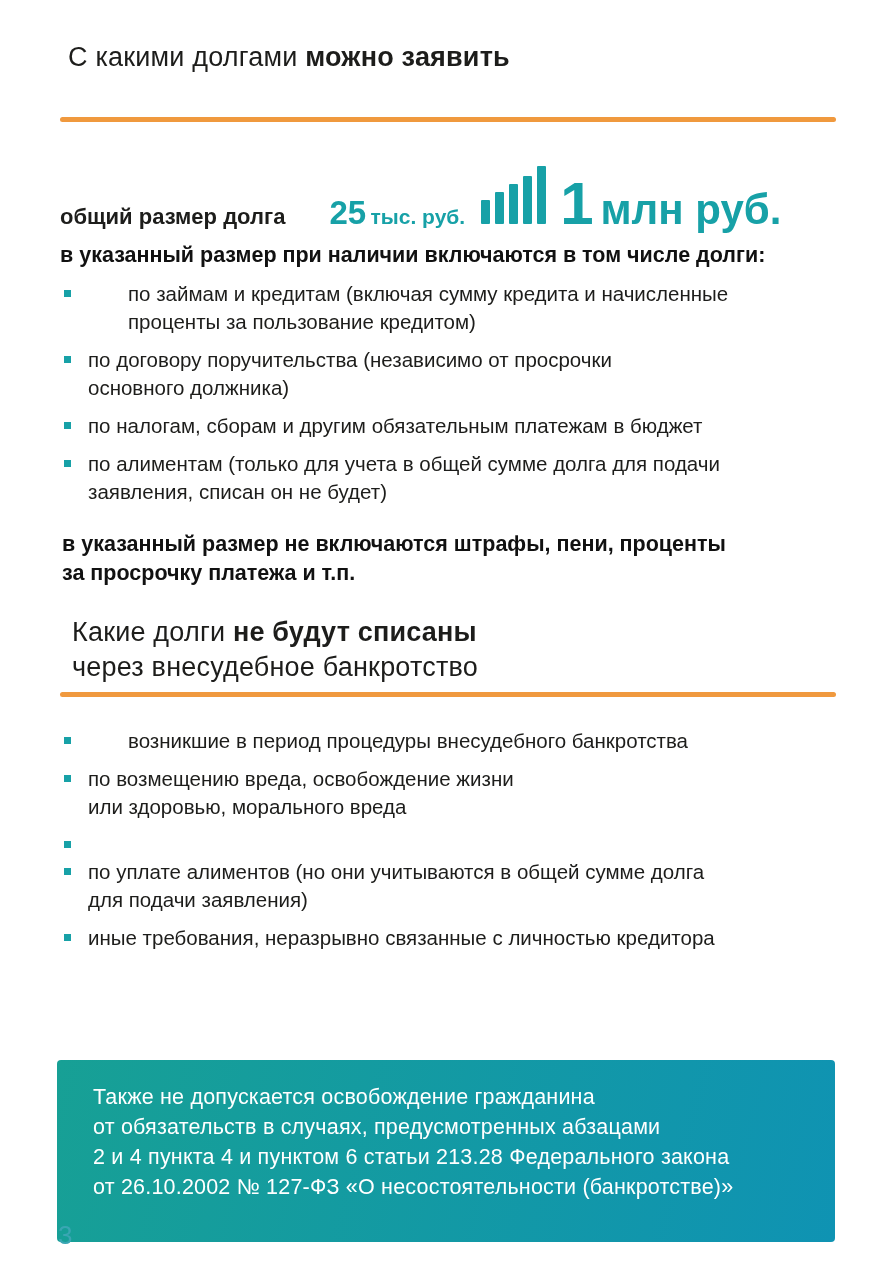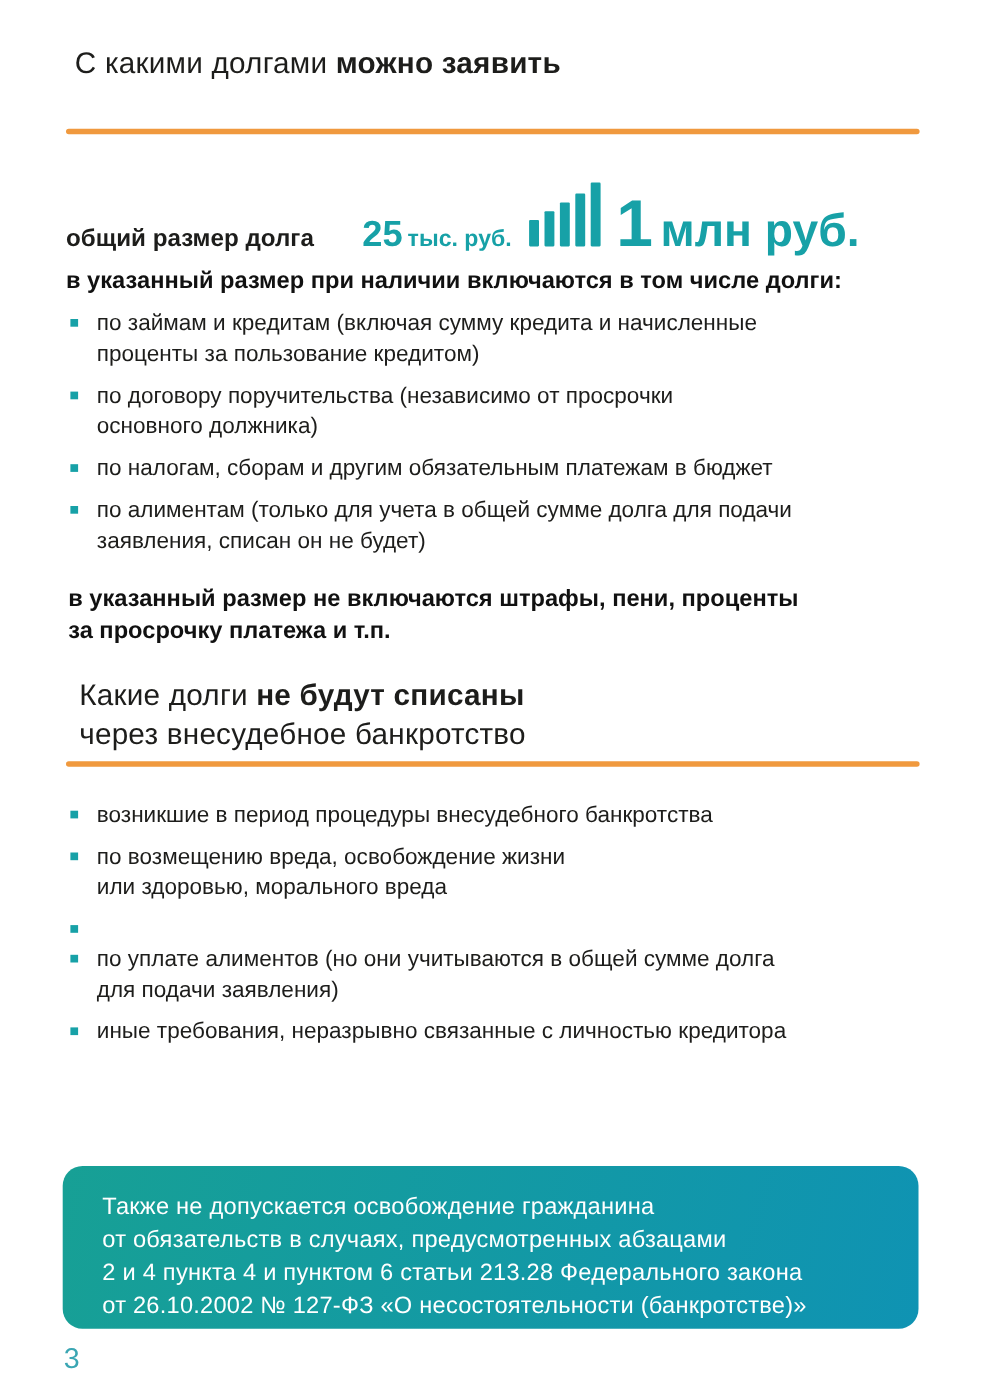--- a/index.html
+++ b/index.html
@@ -60,33 +60,33 @@
     line-height:29px; color:#111111;
   }
   .includes-heading { left:60px; top:241px; }
   .excludes-note { left:62px; top:530px; }
 
   
   .blist { position:absolute; left:62px; }
   .list-1 { top:280px; }
   .list-2 { top:727px; }
   .li { display:flex; margin-top:10px; }
-  .li:first-child { margin-top:0; }
+  .li:first-child { margin-top:0;gap:40px; }
   .bullet {
     flex:none; width:7px; height:7px; background:#17A1A7;
     margin:10px 17px 0 2px;
   }
   .li-text { font-size:20.5px; line-height:28px; color:#1d1d1b; }
 
   
   .note-box {
-    position:absolute; left:57px; top:1060px; width:778px; height:148px;
+    position:absolute; left:57px; top:1060px; width:778px; height:182px;
     box-sizing:border-box;
     background:linear-gradient(105deg, #17A095 0%, #0F93B3 100%);
-    border-radius:18px;
+    border-radius:4px;
     padding:22px 36px;
     color:#ffffff;
   }
   .note-box .note-text {
     font-size:21.5px; line-height:30px; letter-spacing:0.2px;
   }
 
   .page-number {
     position:absolute; left:58px; top:1220px;
     font-size:26px; color:#3AA6B3; font-weight:400;

